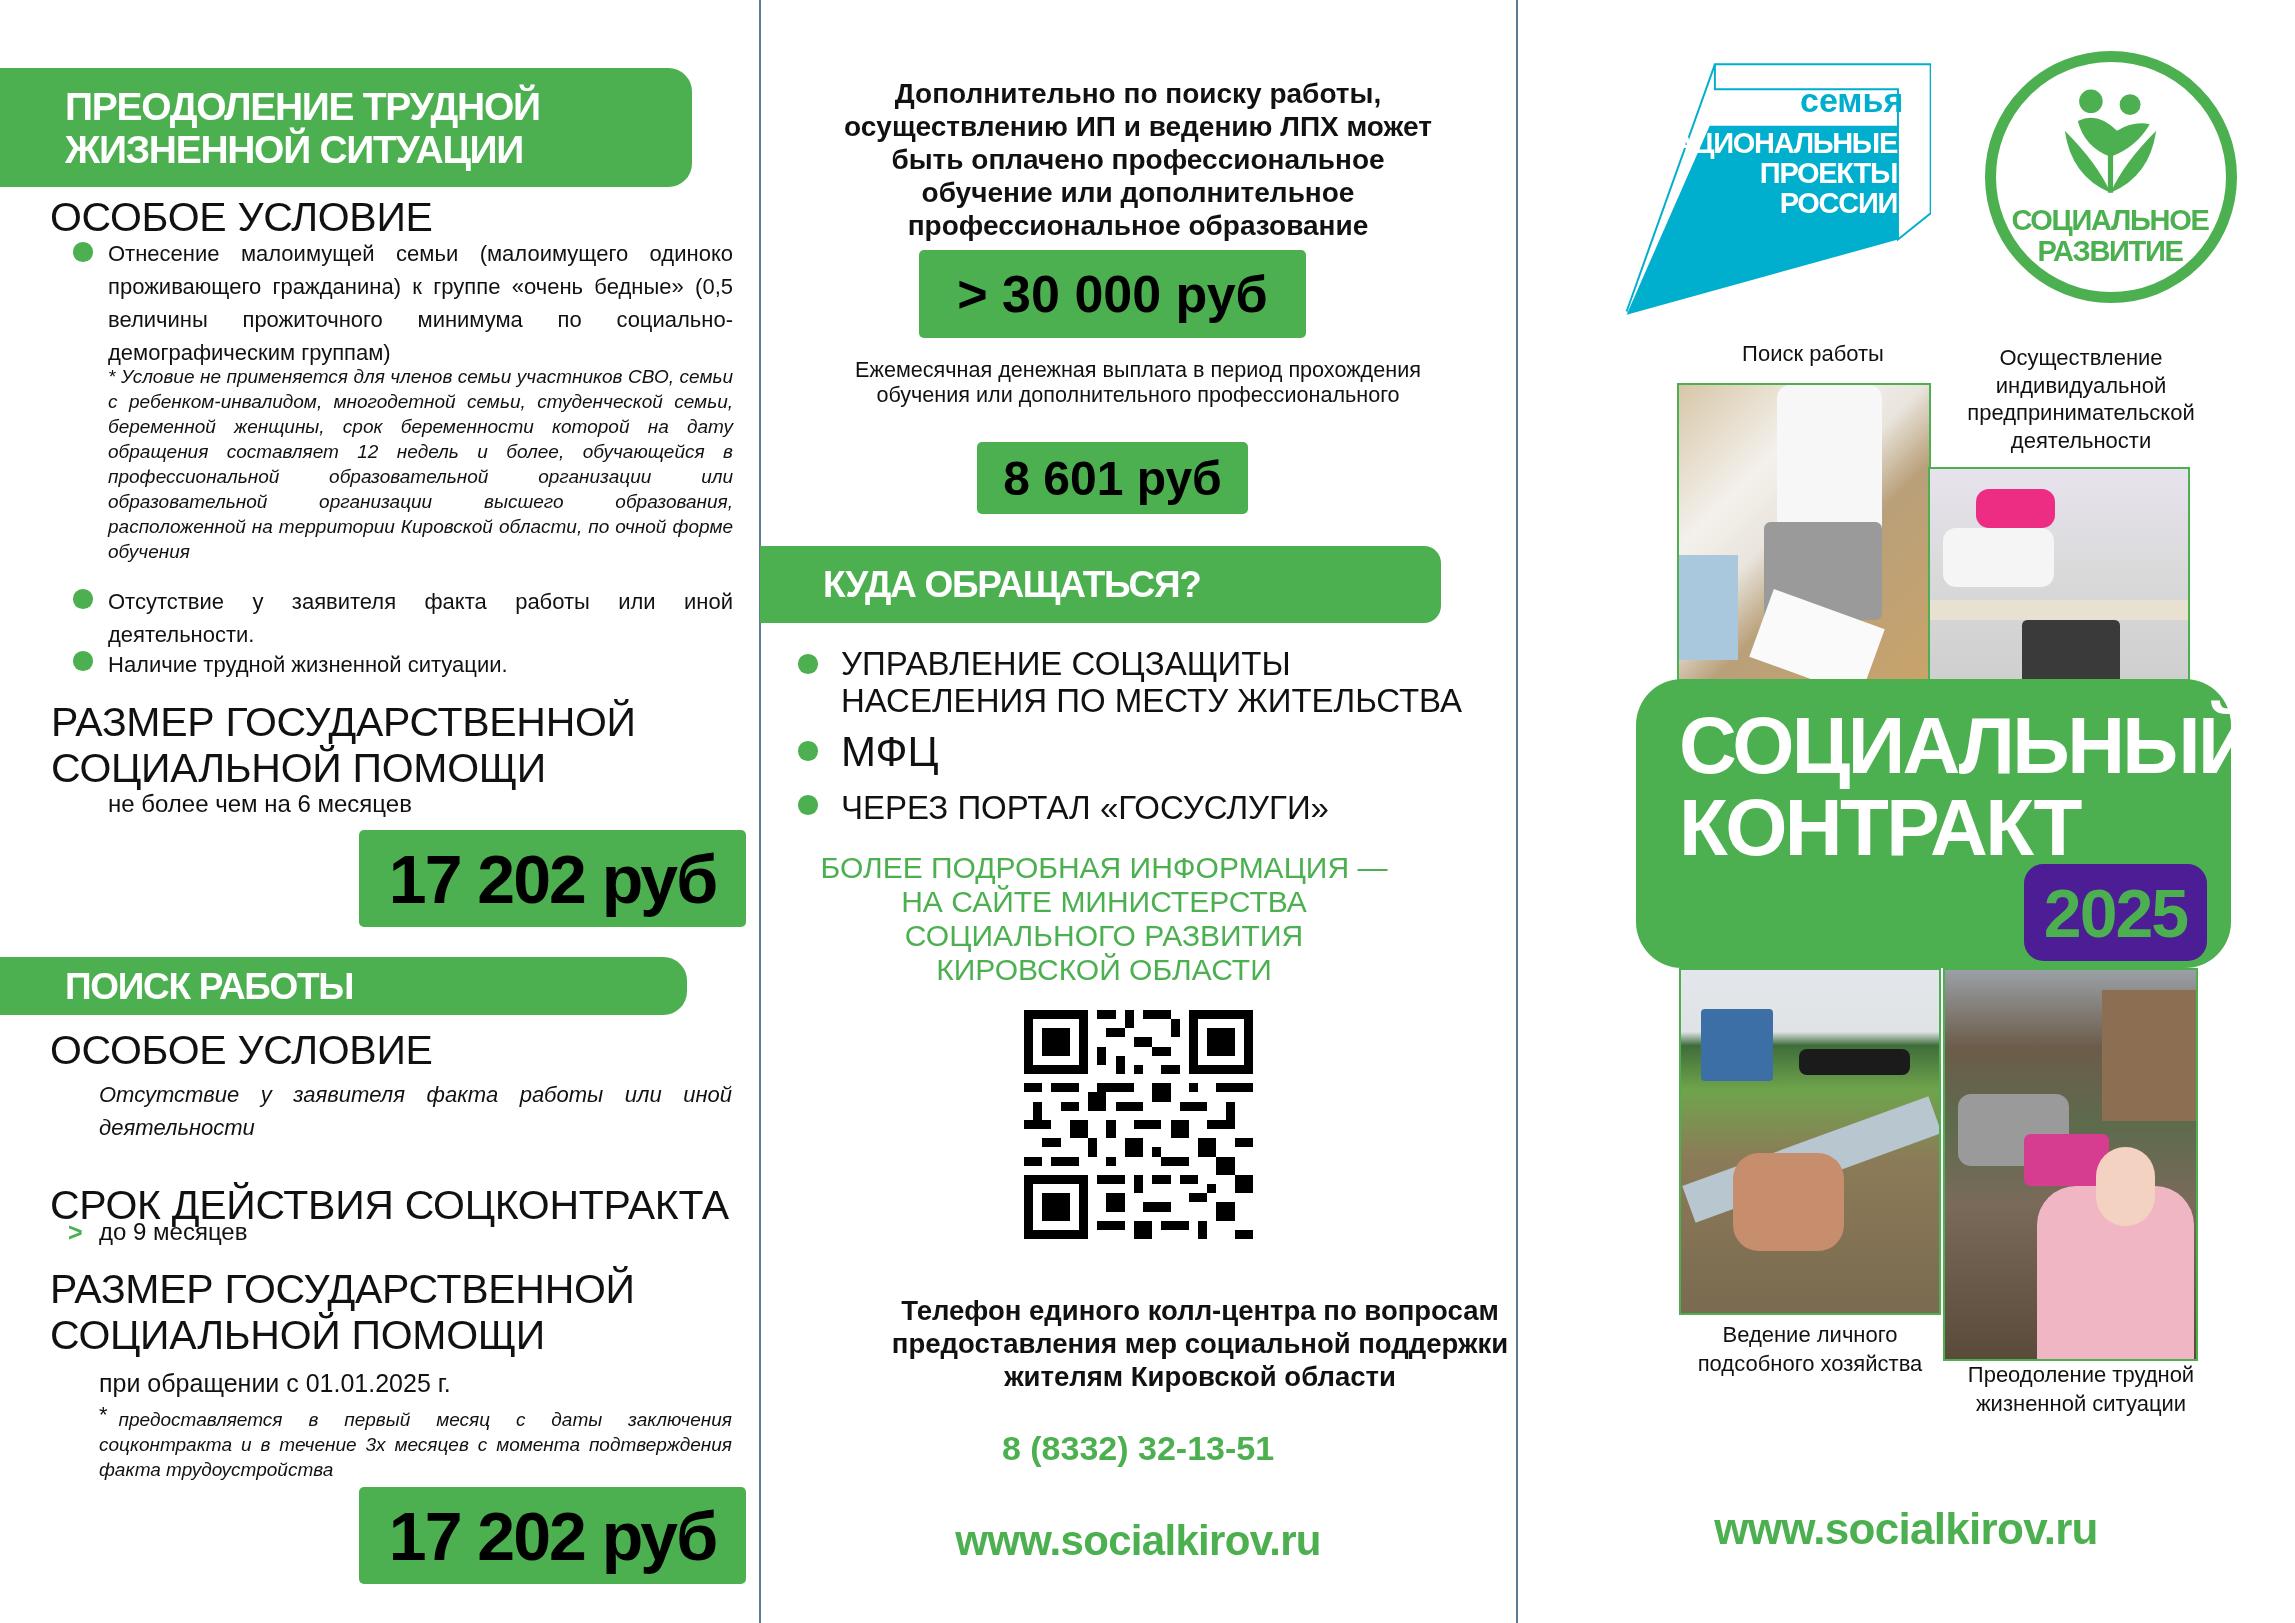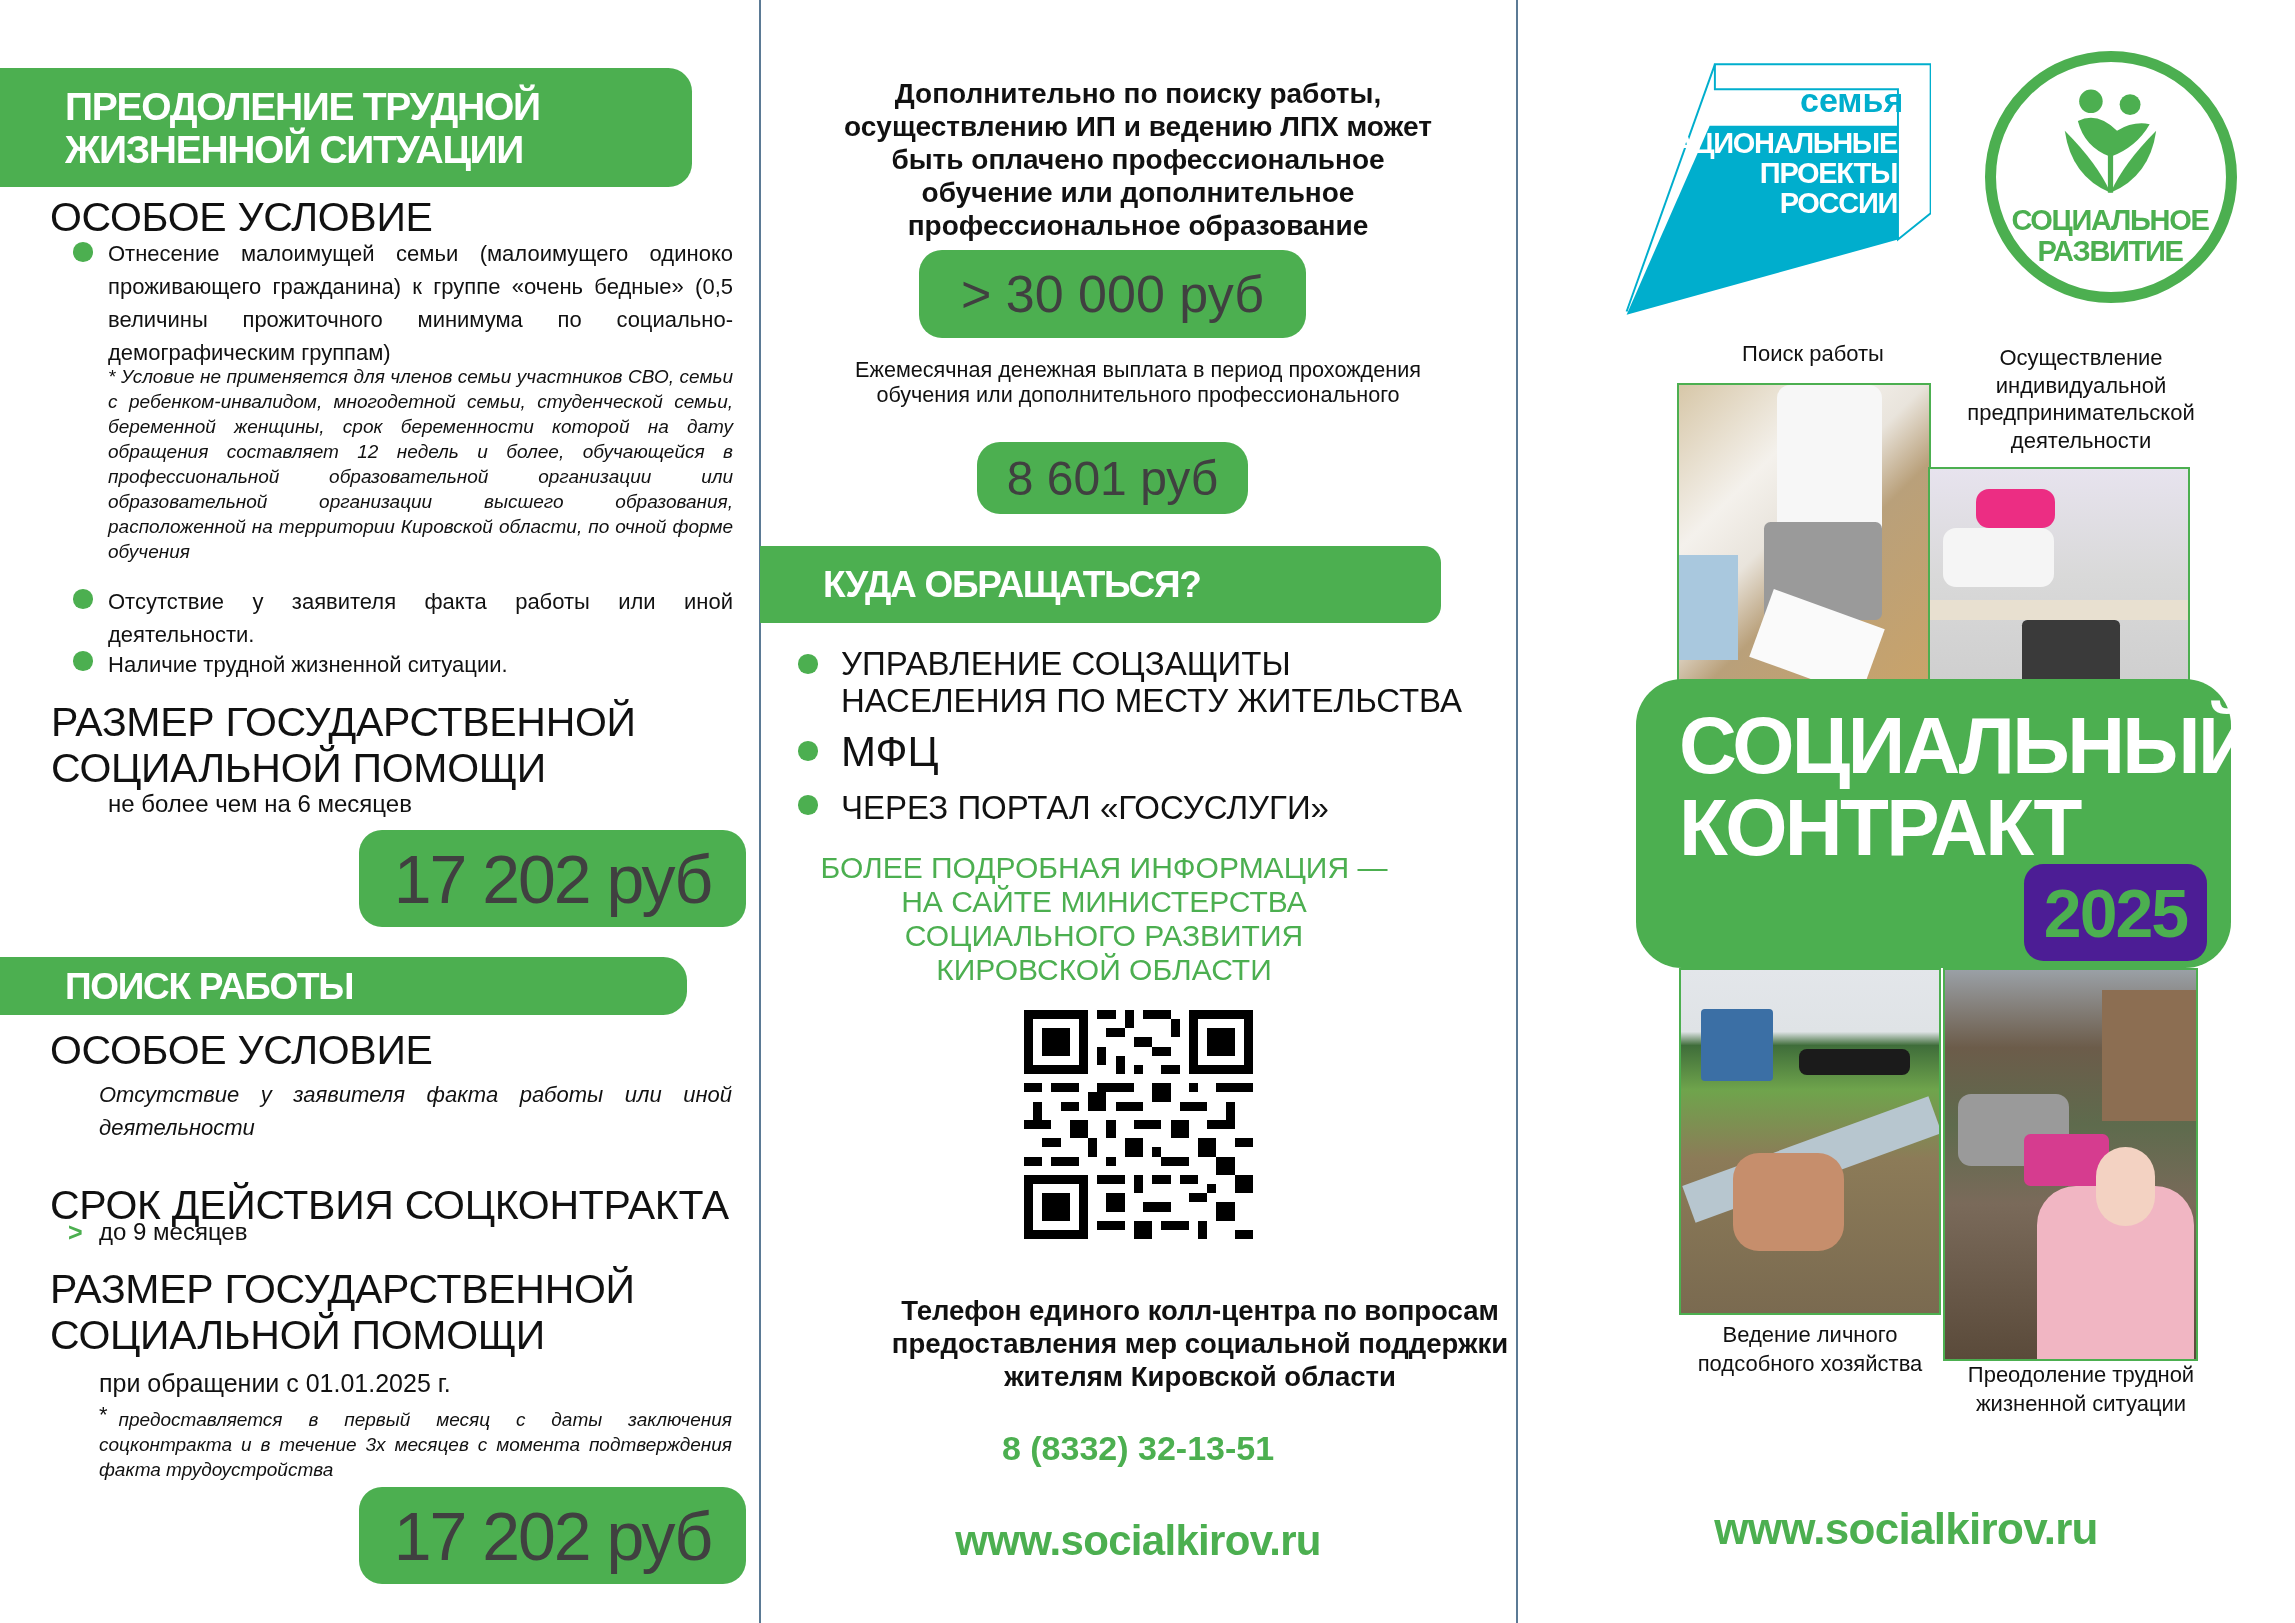--- a/index.html
+++ b/index.html
@@ -11,21 +11,21 @@
   .divider { position: absolute; top: 0; width: 2px; height: 1623px; background: #5b7a95; }
 
   .hdr-box { border-radius: 0 23.6px 23.6px 0; }
   .hdr-text { font-weight: bold; color: #fff; letter-spacing: -1.3px; }
 
   .h2 { font-weight: normal; font-size: 41px; line-height: 46px; letter-spacing: -0.3px; }
   .body-txt { font-size: 22px; line-height: 33px; text-align: justify; }
   .note { font-size: 19px; line-height: 25px; font-style: italic; text-align: justify; }
   .bullet { position: absolute; width: 19.6px; height: 19.6px; border-radius: 50%; background: #4caf50; }
 
-  .price-box { border-radius: 23px; display: flex; align-items: center; justify-content: center; font-weight: normal; color: #404040; }
+  .price-box { border-radius: 5px; display: flex; align-items: center; justify-content: center; font-weight: bold; color: #000000; }
 
   .center { text-align: center; }
   .qr { background: #fff; }
   .photo { position: absolute; border: 2px solid #4caf50; overflow: hidden; }
   .caption { position: absolute; font-size: 22px; line-height: 29px; text-align: center; color: #111; }
 </style>
 </head>
 <body>
 
 <div class="divider" style="left:759px;"></div>

